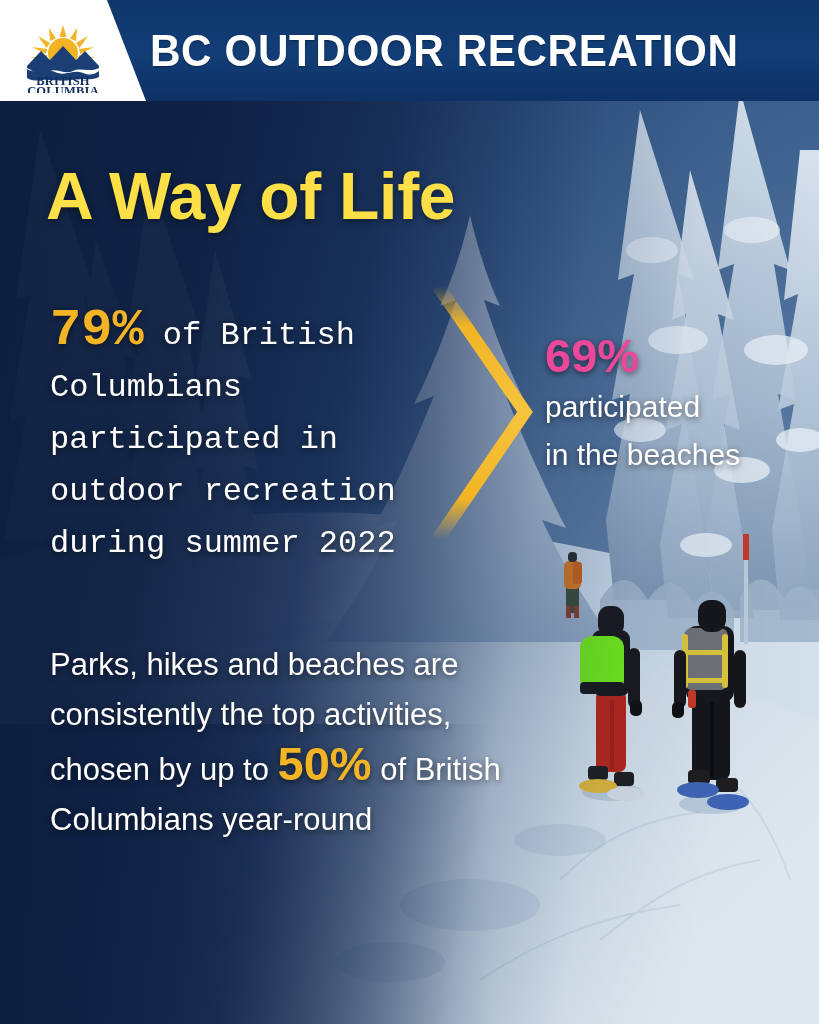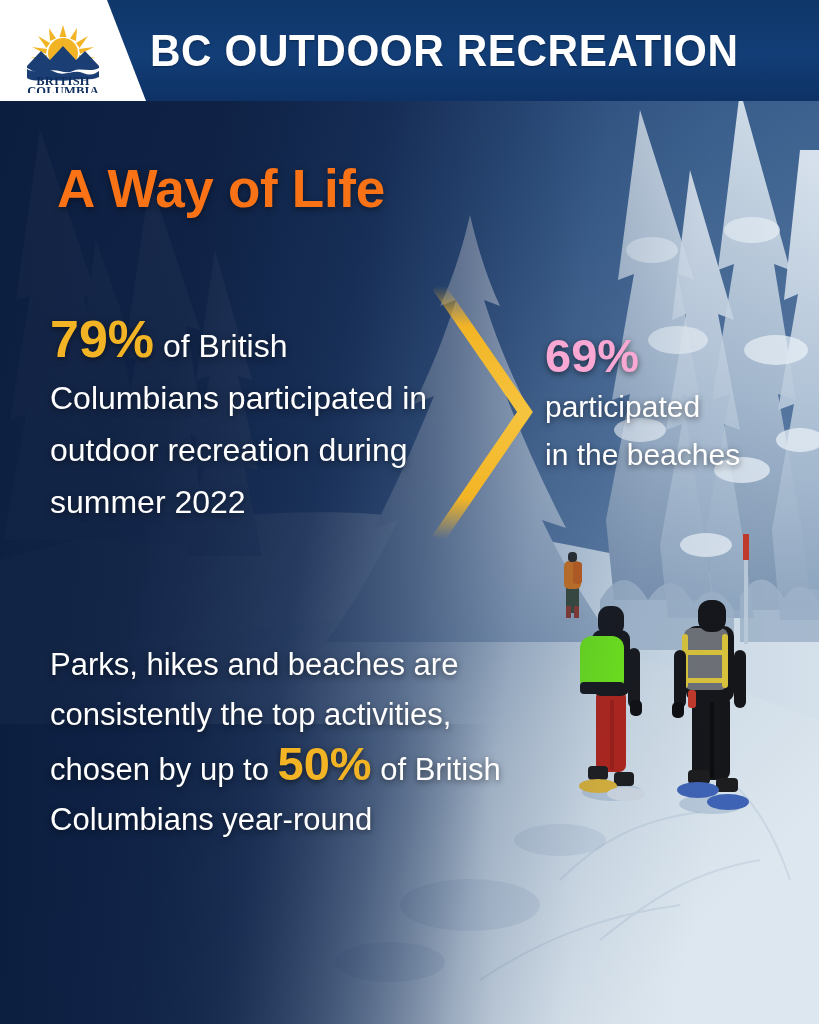--- a/index.html
+++ b/index.html
@@ -58,29 +58,30 @@
     font-size:44px;font-weight:bold;letter-spacing:.6px;
     transform:scaleX(.96);transform-origin:left center;
     text-shadow:0 1px 2px rgba(0,0,0,.35);
     white-space:nowrap;
   }
 
   
   .content{position:absolute;inset:0;}
 
   .headline{
-    position:absolute;left:57px;top:158px;
-    color:#f97316;font-size:53px;font-weight:bold;letter-spacing:-.3px;
+    position:absolute;left:46px;top:158px;
+    color:#fde047;font-size:66px;font-weight:bold;letter-spacing:-.3px;
     text-shadow:0 2px 7px rgba(0,0,0,.45);
   }
 
   .stat-left{
-    position:absolute;left:50px;top:313px;width:410px;
+    position:absolute;left:50px;top:305px;width:410px;
     color:#ffffff;font-size:32px;line-height:52px;font-weight:400;
     text-shadow:0 2px 6px rgba(0,0,0,.5);
+    font-family:Liberation Mono, monospace;
   }
   .stat-right{
     position:absolute;left:545px;top:332px;width:270px;
     color:#ffffff;font-size:30px;line-height:48px;font-weight:400;
     text-shadow:0 2px 6px rgba(0,0,0,.55);
   }
   .stat-right .big{display:block;margin-bottom:4px;}
 
   .para{
     position:absolute;left:50px;top:607px;width:505px;
@@ -298,21 +299,21 @@
             <stop offset="50%" stop-color="#F6C43E" stop-opacity="1"></stop>
             <stop offset="84%" stop-color="#F2B424" stop-opacity="1"></stop>
             <stop offset="100%" stop-color="#F2B424" stop-opacity="0"></stop>
           </linearGradient>
         </defs>
         <path d="M13 6 L100 132 L13 259" fill="none" stroke="url(#chevfade)" stroke-width="13" stroke-linecap="butt" stroke-linejoin="miter"></path>
       </svg>
     </div>
 
     <div class="stat-right">
-      <span class="big pct pct-lg" style="color:#f9a8d4">69%</span>
+      <span class="big pct pct-lg" style="color:#ec4899">69%</span>
       <span>participated</span><br>
       <span>in the beaches</span>
     </div>
 
     <div class="para">
       <span>Parks, hikes and beaches are consistently the top activities, chosen by up to </span><span class="pct pct-lg" style="color:#F2B424">50%</span><span> of British Columbians year-round</span>
     </div>
 
   </div>
 </div>

